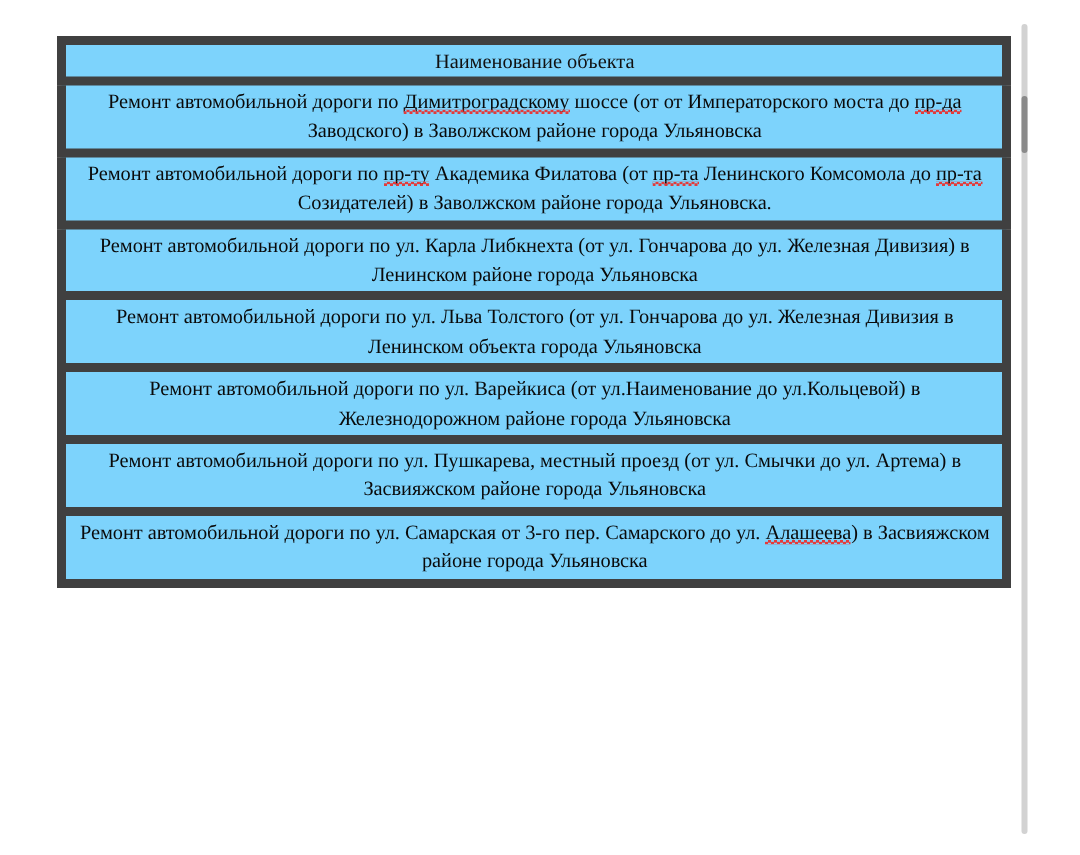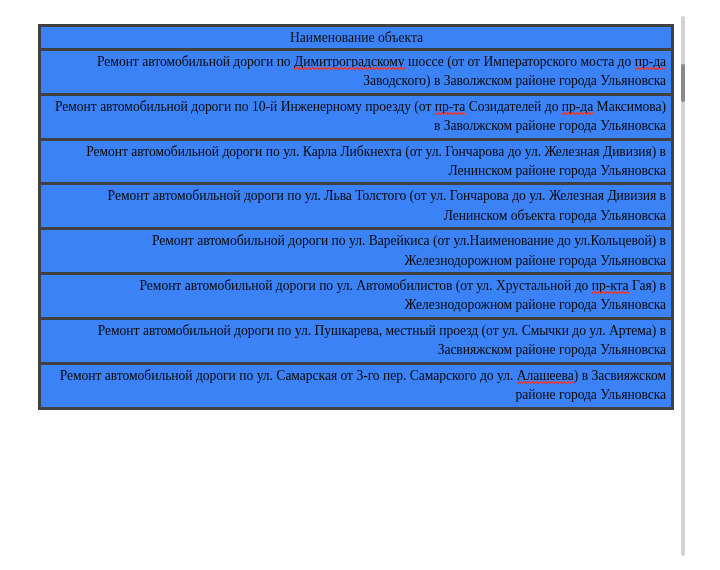--- a/index.html
+++ b/index.html
@@ -35,39 +35,39 @@
 
   table.obj-table {
     width: 100%;
     border-collapse: collapse;
     table-layout: fixed;
     background: #ffffff;
   }
 
   table.obj-table td,
   table.obj-table th {
-    border: 3px solid #404040;
+    border: 6px solid #404040;
     padding: 1px 5px 2px 6px;
     vertical-align: top;
-    background: #3b82f6;
+    background: #7dd3fc;
   }
 
   table.obj-table th.head-cell {
     text-align: center;
     font-weight: normal;
     font-size: 13.6px;
     line-height: 19px;
     height: 19px;
     padding-top: 1px;
     padding-bottom: 1px;
     color: #111111;
   }
 
   table.obj-table td.obj-cell {
-    text-align: right;
+    text-align: center;
     font-size: 13.6px;
     line-height: 19.4px;
     color: #0a0a0a;
     letter-spacing: -0.05px;
     word-spacing: 0.1px;
   }
 
   
   .sp {
     position: relative;
@@ -120,33 +120,30 @@
         <tr>
           <th class="head-cell">Наименование объекта</th>
         </tr>
       </thead>
       <tbody id="table-body">
 
       <tr>
             <td class="obj-cell">Ремонт автомобильной дороги  по <span class="sp">Димитроградскому</span> шоссе (от от Императорского моста до <span class="sp">пр-да</span> Заводского) в Заволжском районе города Ульяновска</td>
           </tr>
           <tr>
-            <td class="obj-cell">Ремонт автомобильной дороги по 10-й Инженерному проезду (от <span class="sp">пр-та</span> Созидателей до <span class="sp">пр-да</span> Максимова) в Заволжском районе города Ульяновска</td>
+            <td class="obj-cell">Ремонт автомобильной дороги по <span class="sp">пр-ту</span> Академика Филатова (от <span class="sp">пр-та</span> Ленинского Комсомола до <span class="sp">пр-та</span> Созидателей) в Заволжском районе города Ульяновска.</td>
           </tr>
           <tr>
             <td class="obj-cell">Ремонт автомобильной дороги по ул. Карла Либкнехта (от ул. Гончарова до ул. Железная Дивизия) в Ленинском районе города Ульяновска</td>
           </tr>
           <tr>
             <td class="obj-cell">Ремонт автомобильной дороги по ул. Льва Толстого (от ул. Гончарова до ул. Железная Дивизия в Ленинском объекта города Ульяновска</td>
           </tr>
           <tr>
             <td class="obj-cell">Ремонт автомобильной дороги по ул. Варейкиса (от ул.Наименование до ул.Кольцевой) в Железнодорожном районе города Ульяновска</td>
-          </tr>
-          <tr>
-            <td class="obj-cell">Ремонт автомобильной дороги по ул. Автомобилистов (от ул. Хрустальной до <span class="sp">пр-кта</span> Гая) в Железнодорожном районе города Ульяновска</td>
           </tr>
           <tr>
             <td class="obj-cell">Ремонт автомобильной дороги по ул. Пушкарева, местный проезд (от ул. Смычки до ул. Артема) в Засвияжском районе города Ульяновска</td>
           </tr>
           <tr>
             <td class="obj-cell">Ремонт автомобильной дороги по ул. Самарская от 3-го пер. Самарского до ул. <span class="sp">Алашеева</span>) в Засвияжском районе города Ульяновска</td>
           </tr>
         </tbody>
     </table>
 

